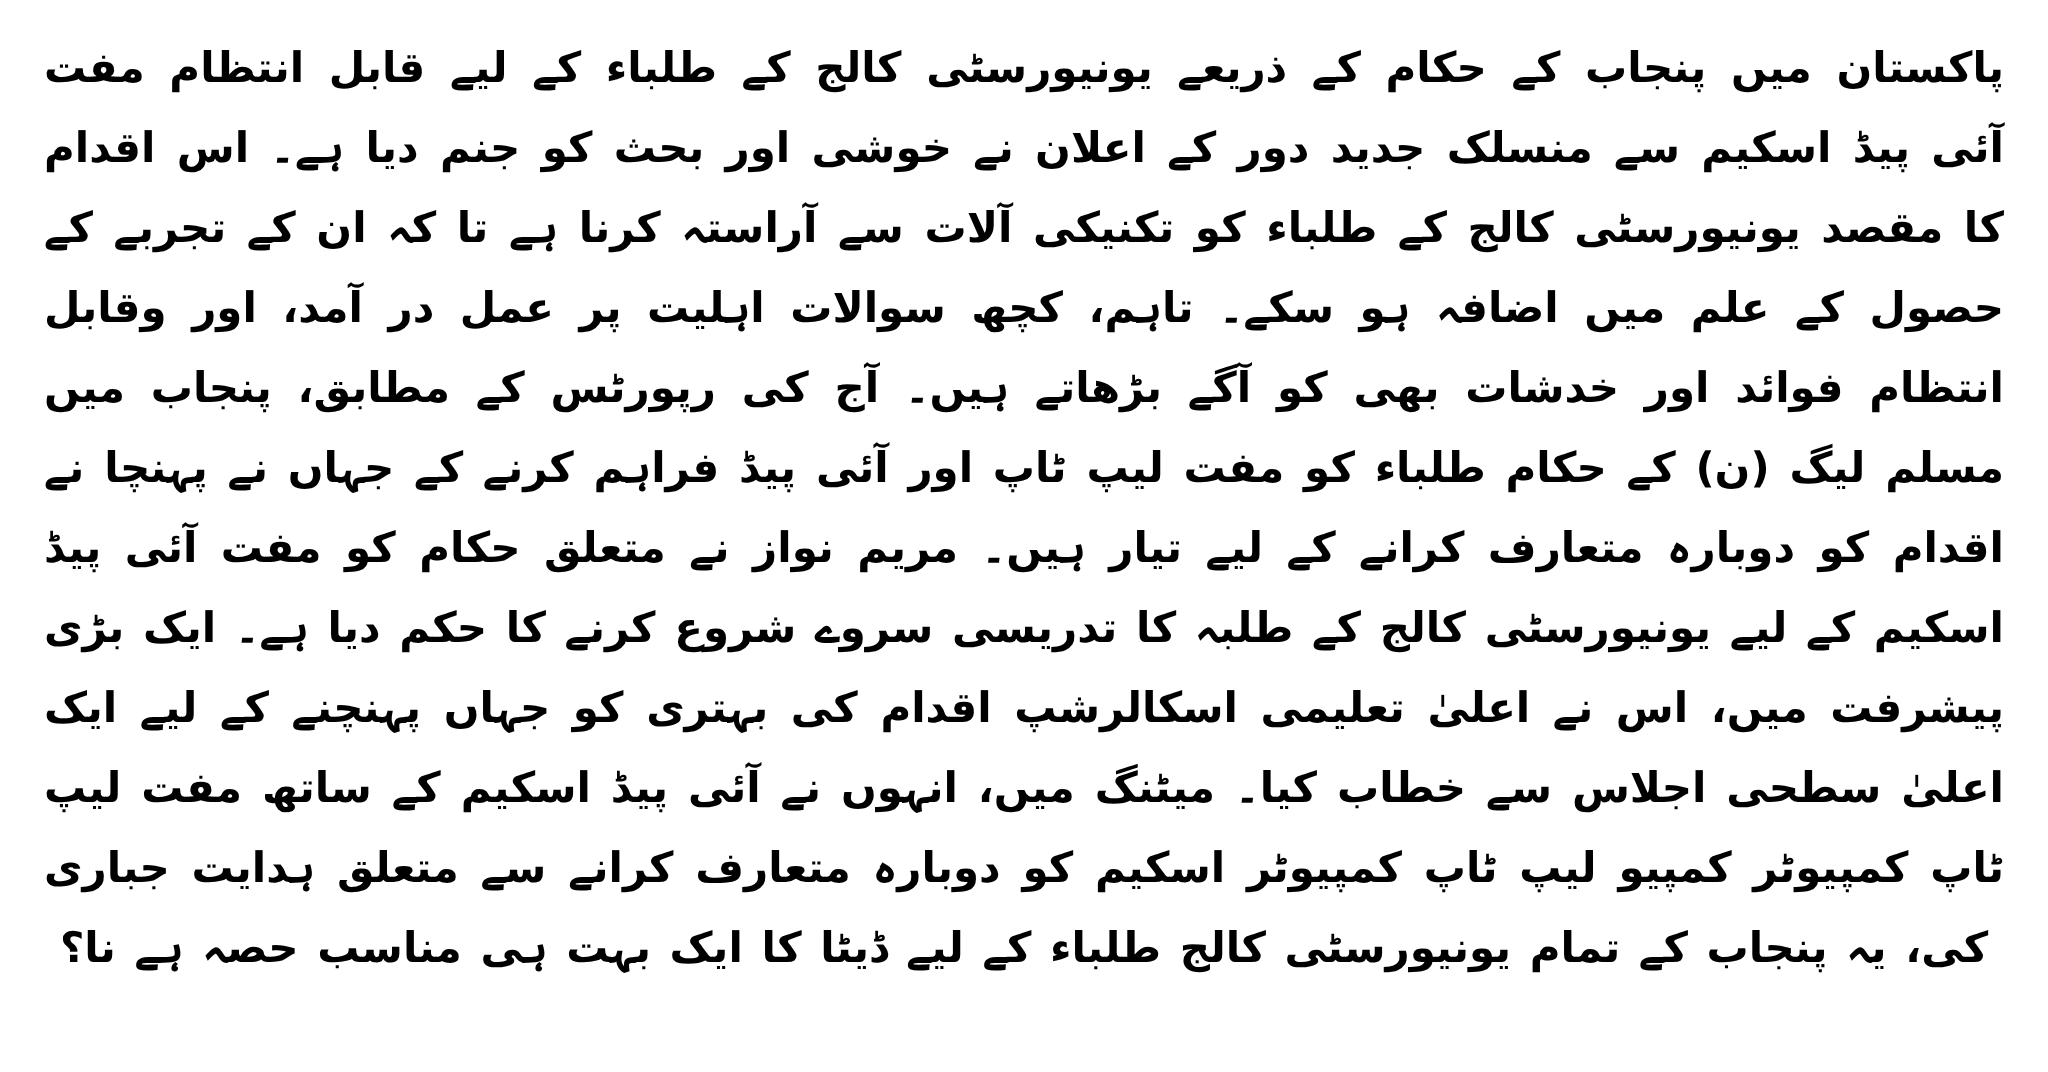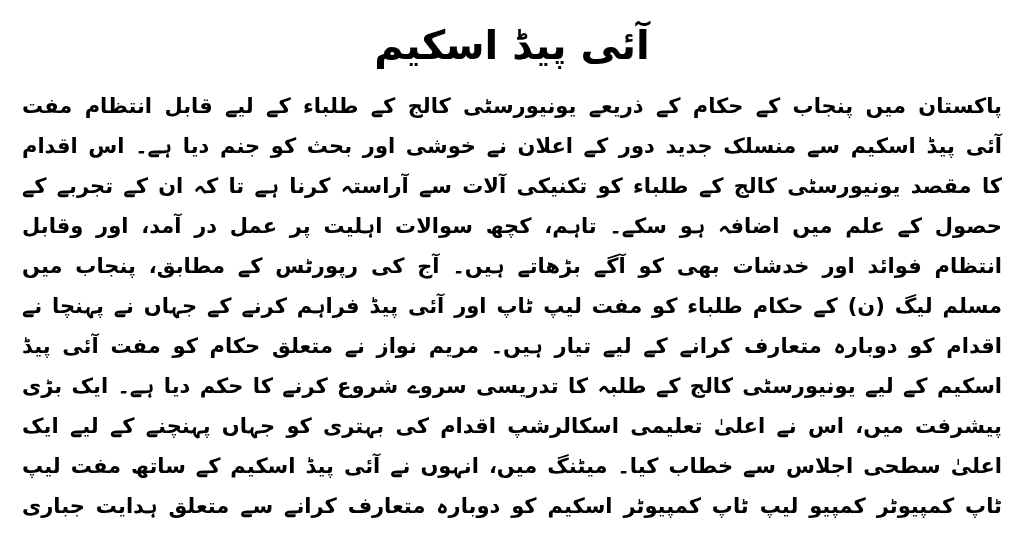--- a/index.html
+++ b/index.html
@@ -50,19 +50,18 @@
   }
   .doc-body p:last-child {
     text-align-last: center;
   }
 </style>
 </head>
 <body>
 
 <div class="page">
 
-  <h1 class="doc-title">آئی پیڈ اسکیم</h1>
 
   <div class="doc-body">
     <p>پاکستان میں پنجاب کے حکام کے ذریعے یونیورسٹی کالج کے طلباء کے لیے قابل انتظام مفت آئی پیڈ اسکیم سے منسلک جدید دور کے اعلان نے خوشی اور بحث کو جنم دیا ہے۔ اس اقدام کا مقصد یونیورسٹی کالج کے طلباء کو تکنیکی آلات سے آراستہ کرنا ہے تا کہ ان کے تجربے کے حصول کے علم میں اضافہ ہو سکے۔ تاہم، کچھ سوالات اہلیت پر عمل در آمد، اور وقابل انتظام فوائد اور خدشات بھی کو آگے بڑھاتے ہیں۔ آج کی رپورٹس کے مطابق، پنجاب میں مسلم لیگ (ن) کے حکام طلباء کو مفت لیپ ٹاپ اور آئی پیڈ فراہم کرنے کے جہاں نے پہنچا نے اقدام کو دوبارہ متعارف کرانے کے لیے تیار ہیں۔ مریم نواز نے متعلق حکام کو مفت آئی پیڈ اسکیم کے لیے یونیورسٹی کالج کے طلبہ کا تدریسی سروے شروع کرنے کا حکم دیا ہے۔ ایک بڑی پیشرفت میں، اس نے اعلیٰ تعلیمی اسکالرشپ اقدام کی بہتری کو جہاں پہنچنے کے لیے ایک اعلیٰ سطحی اجلاس سے خطاب کیا۔ میٹنگ میں، انہوں نے آئی پیڈ اسکیم کے ساتھ مفت لیپ ٹاپ کمپیوٹر کمپیو لیپ ٹاپ کمپیوٹر اسکیم کو دوبارہ متعارف کرانے سے متعلق ہدایت جباری کی، یہ پنجاب کے تمام یونیورسٹی کالج طلباء کے لیے ڈیٹا کا ایک بہت ہی مناسب حصہ ہے نا؟</p>
   </div>
 
 </div>
 
 </body></html>

